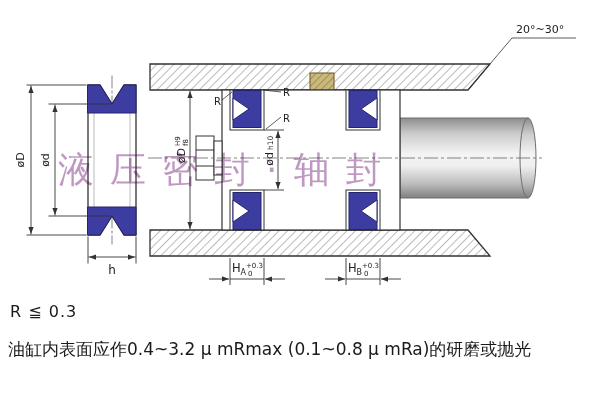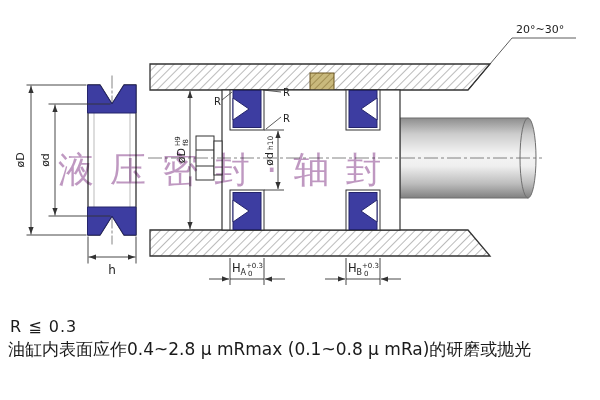--- a/index.html
+++ b/index.html
@@ -1,20 +1,20 @@
 <!DOCTYPE html>
 <html><head>
 <meta charset="utf-8">
 <style>
   html,body{margin:0;padding:0;}
   body{width:600px;height:400px;background:#ffffff;position:relative;overflow:hidden;
        font-family:"DejaVu Sans","Liberation Sans",sans-serif;color:#1a1a1a;}
   .stage{position:absolute;left:0;top:0;}
   svg text{fill:#222;}
-  .note-r{position:absolute;left:10px;top:317px;font-size:16px;letter-spacing:1px;}
+  .note-r{position:absolute;left:10px;top:302px;font-size:16px;letter-spacing:1px;}
   .note-surface{position:absolute;left:8px;top:338px;font-size:17px;white-space:nowrap;}
   .watermark{position:absolute;left:58px;top:146px;font-size:36px;letter-spacing:16px;
              color:#701a75;opacity:.45;white-space:nowrap;mix-blend-mode:multiply;pointer-events:none;}
 </style>
 </head>
 <body>
 
 <div class="stage">
 <svg width="600" height="298" viewBox="0 0 600 298">
   <defs>
@@ -162,13 +162,13 @@
       <text x="364" y="276" font-size="7">0</text>
     </g>
 
     <line x1="148" y1="158" x2="542" y2="158" stroke="#666" stroke-width="0.8" stroke-dasharray="14 3 3 3"></line>
   </g>
 </svg>
 </div>
 
 <div class="watermark">液压密封·轴封</div>
 <div class="note-r">R ≦ 0.3</div>
-<div class="note-surface">油缸内表面应作0.4~2.8 μ mRmax (0.1~0.8 μ mRa)的研磨或抛光</div>
+<div class="note-surface">油缸内表面应作0.4~3.2 μ mRmax (0.1~0.8 μ mRa)的研磨或抛光</div>
 
 </body></html>

